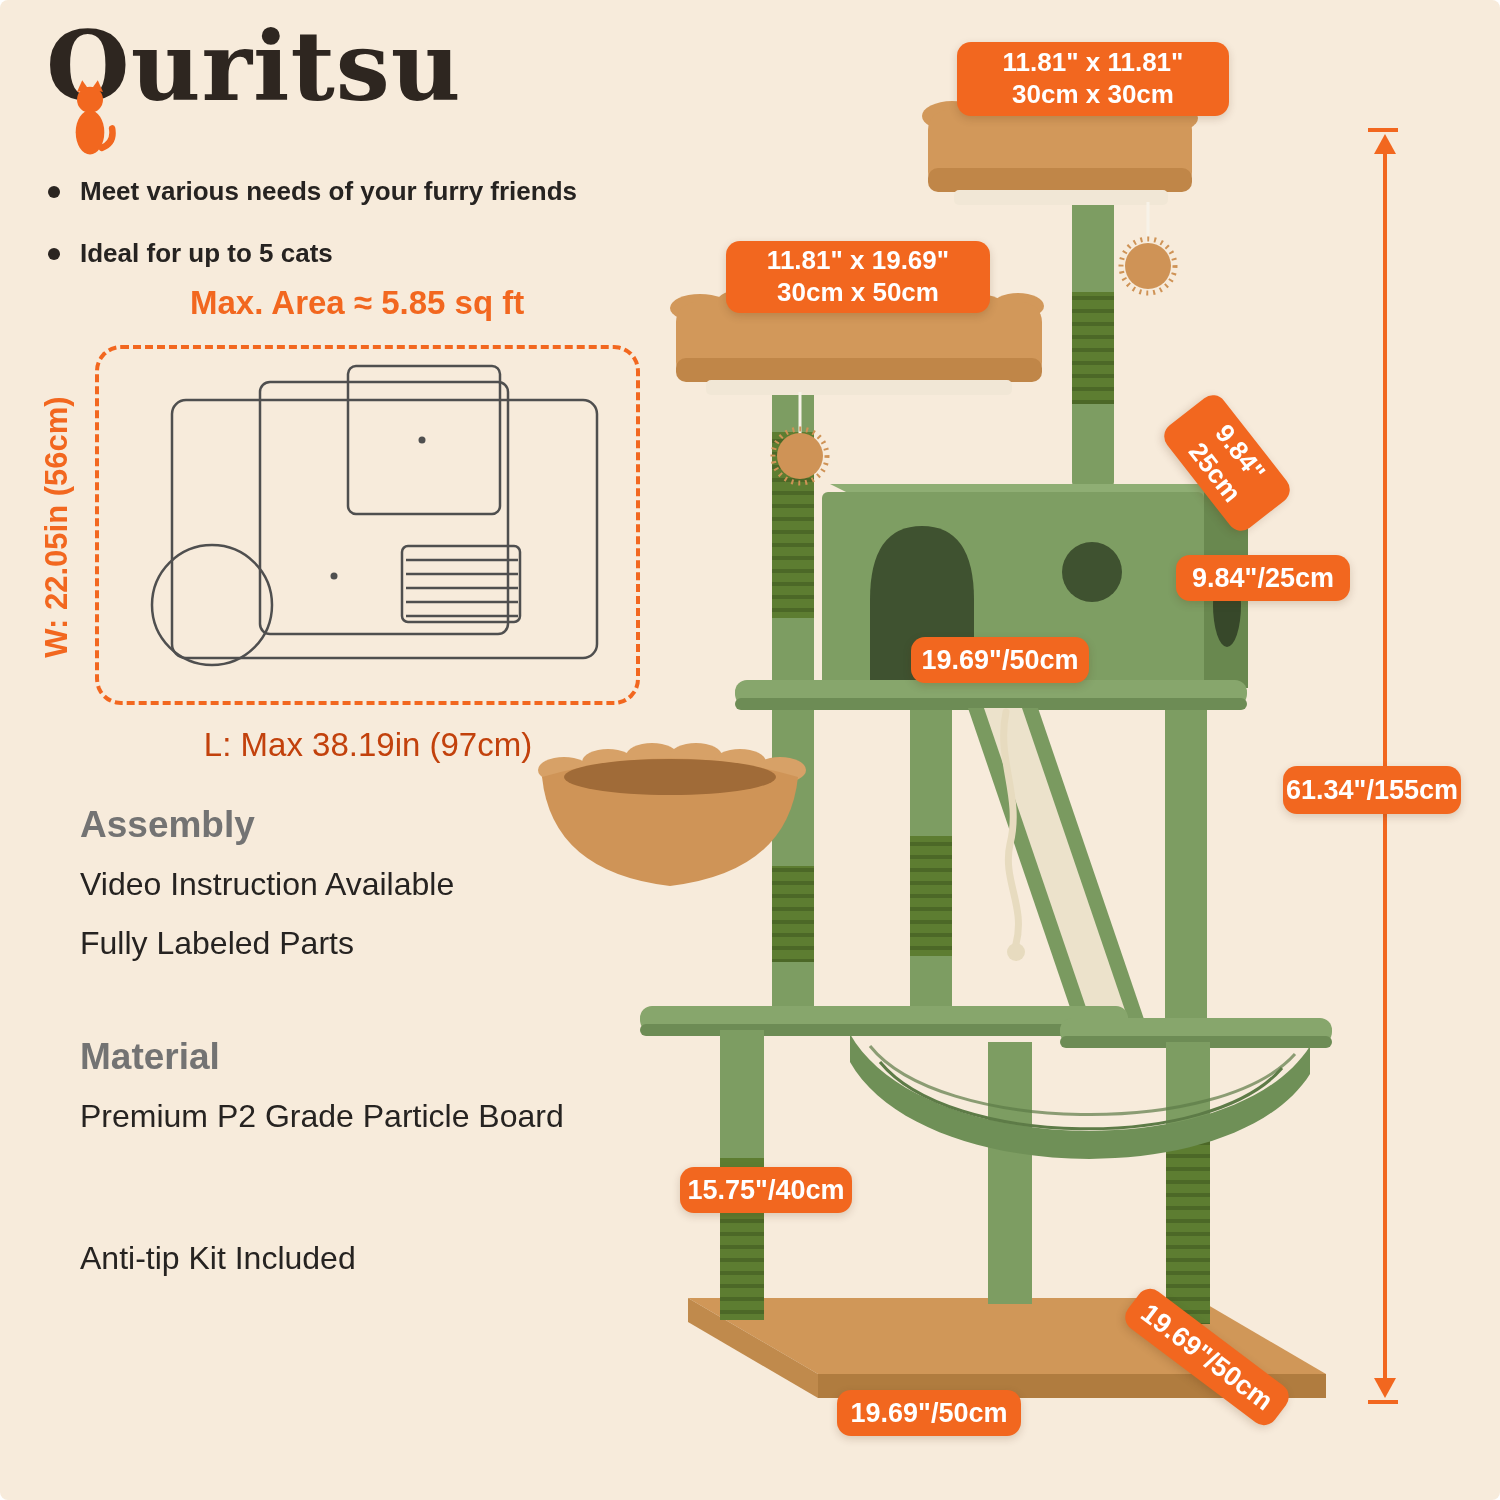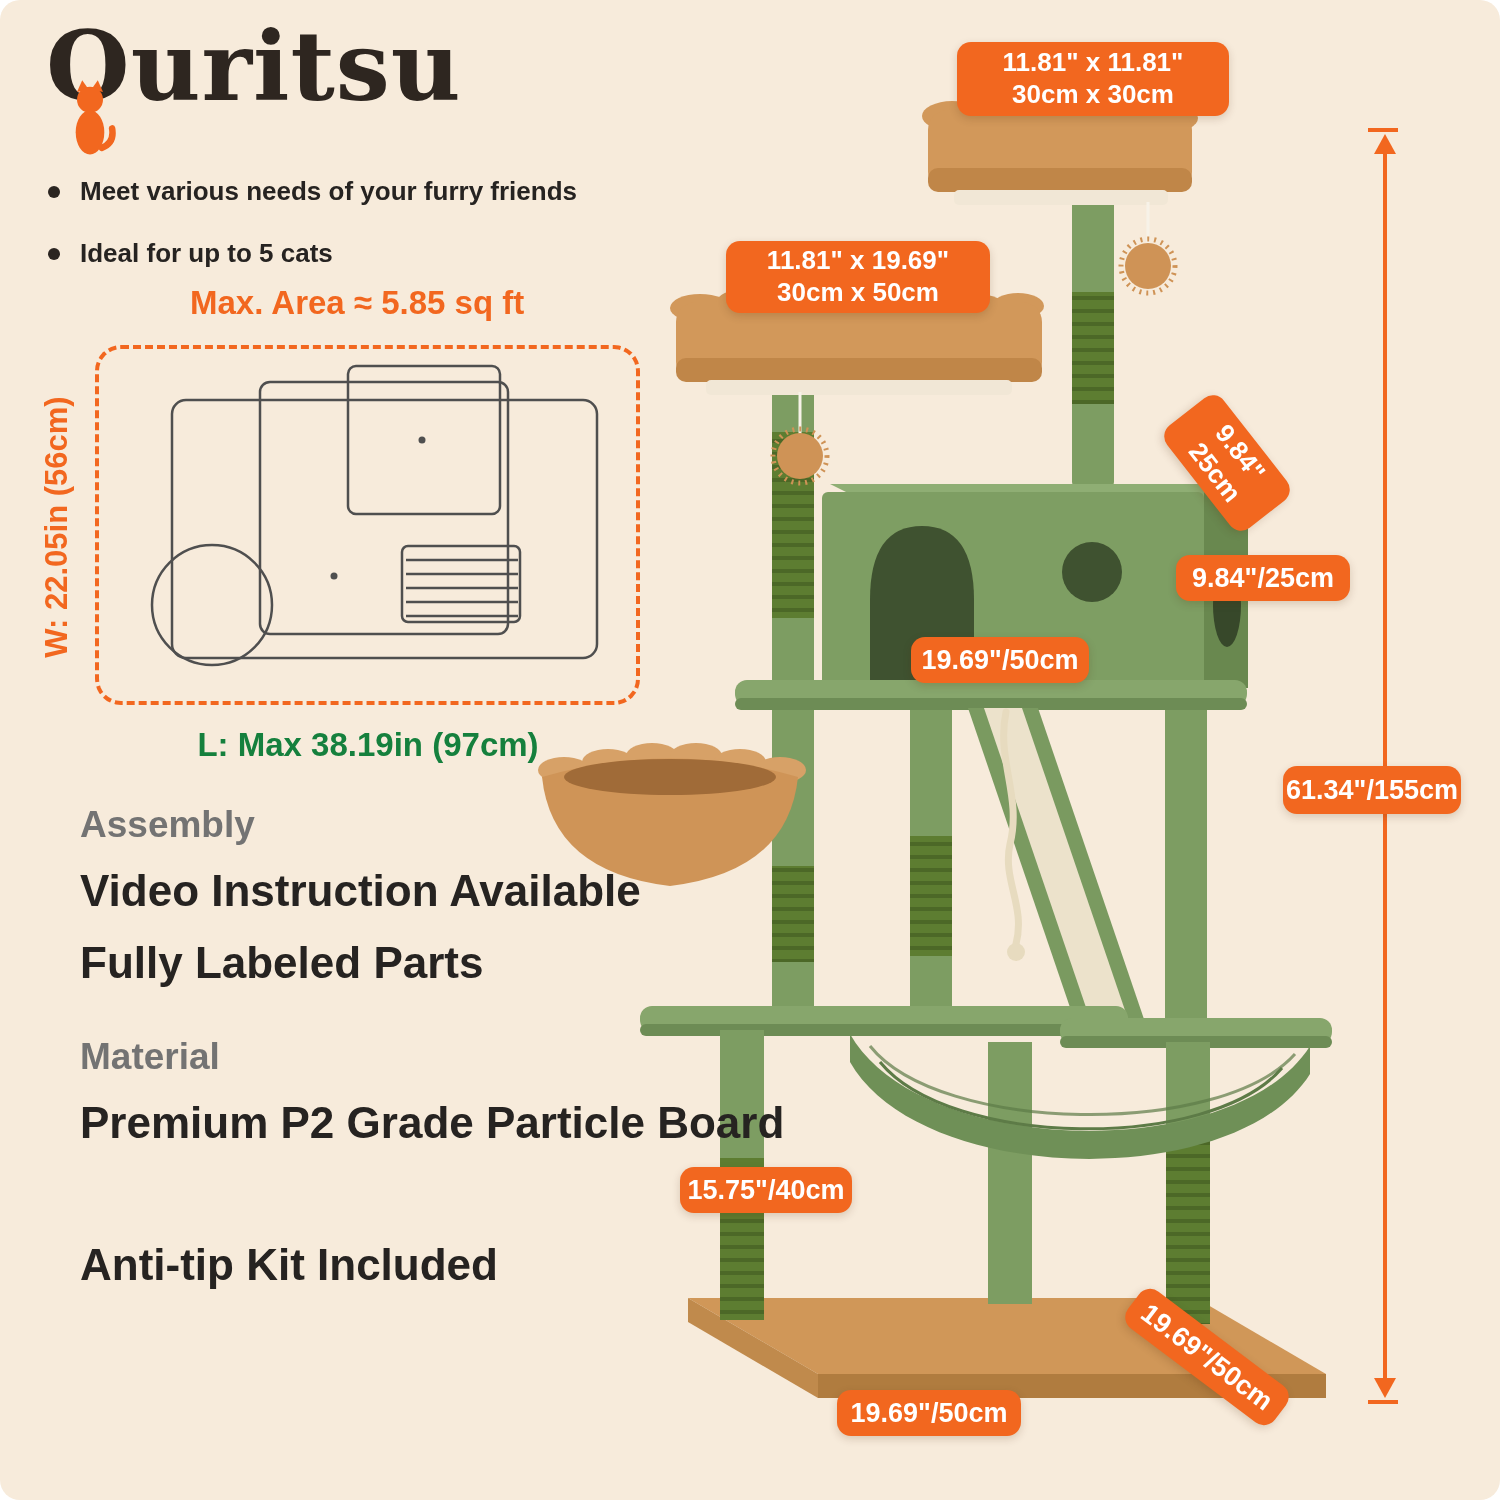--- a/index.html
+++ b/index.html
@@ -1,18 +1,18 @@
 <!DOCTYPE html>
 <html><head>
 <meta charset="utf-8">
 <style>
   html,body{margin:0;padding:0;background:#ffffff;}
   .canvas{
     position:relative;width:1500px;height:1500px;background:#f7ebdb;
-    border-radius:20px;overflow:hidden;
+    border-radius:8px;overflow:hidden;
     font-family:"Liberation Sans",sans-serif;color:#2b2521;
   }
   
   .logo{position:absolute;left:46px;top:14px;z-index:2;}
   .brand-name{
     font-family:"DejaVu Serif",serif;font-weight:bold;font-size:96px;
     color:#2e2620;letter-spacing:1px;line-height:1.1;
   }
   .cat-icon{position:absolute;left:18px;top:66px;width:52px;height:76px;z-index:3;}
   
@@ -25,26 +25,26 @@
     position:absolute;left:95px;top:345px;width:545px;height:360px;
     border:4px dashed #f2671f;border-radius:26px;box-sizing:border-box;z-index:2;
   }
   .floorplan-svg{position:absolute;left:100px;top:350px;z-index:2;}
   .w-label{
     position:absolute;left:57px;top:527px;transform:translate(-50%,-50%) rotate(-90deg);
     font-size:31px;font-weight:800;color:#f2671f;white-space:nowrap;z-index:2;
   }
   .l-label{
     position:absolute;left:368px;top:726px;transform:translateX(-50%);
-    font-size:33px;font-weight:700;color:#15803d;white-space:nowrap;z-index:2;
+    font-size:33px;font-weight:400;color:#c2410c;white-space:nowrap;z-index:2;
   }
   
   .section{position:absolute;left:80px;z-index:2;}
   .section-title{font-size:37px;font-weight:800;color:#737373;margin-bottom:20px;}
-  .section-line{font-size:44px;font-weight:700;color:#262321;margin-bottom:22px;}
+  .section-line{font-size:32px;font-weight:400;color:#262321;margin-bottom:22px;}
   
   .tree-svg{position:absolute;left:520px;top:40px;z-index:1;}
   
   .badge{
     position:absolute;background:#f2671f;color:#ffffff;font-weight:800;
     text-align:center;border-radius:14px;display:flex;flex-direction:column;
     justify-content:center;align-items:center;z-index:5;
     box-shadow:0 3px 8px rgba(80,40,0,.18);
   }
   .badge .b1,.badge .b2{line-height:1.22;}

